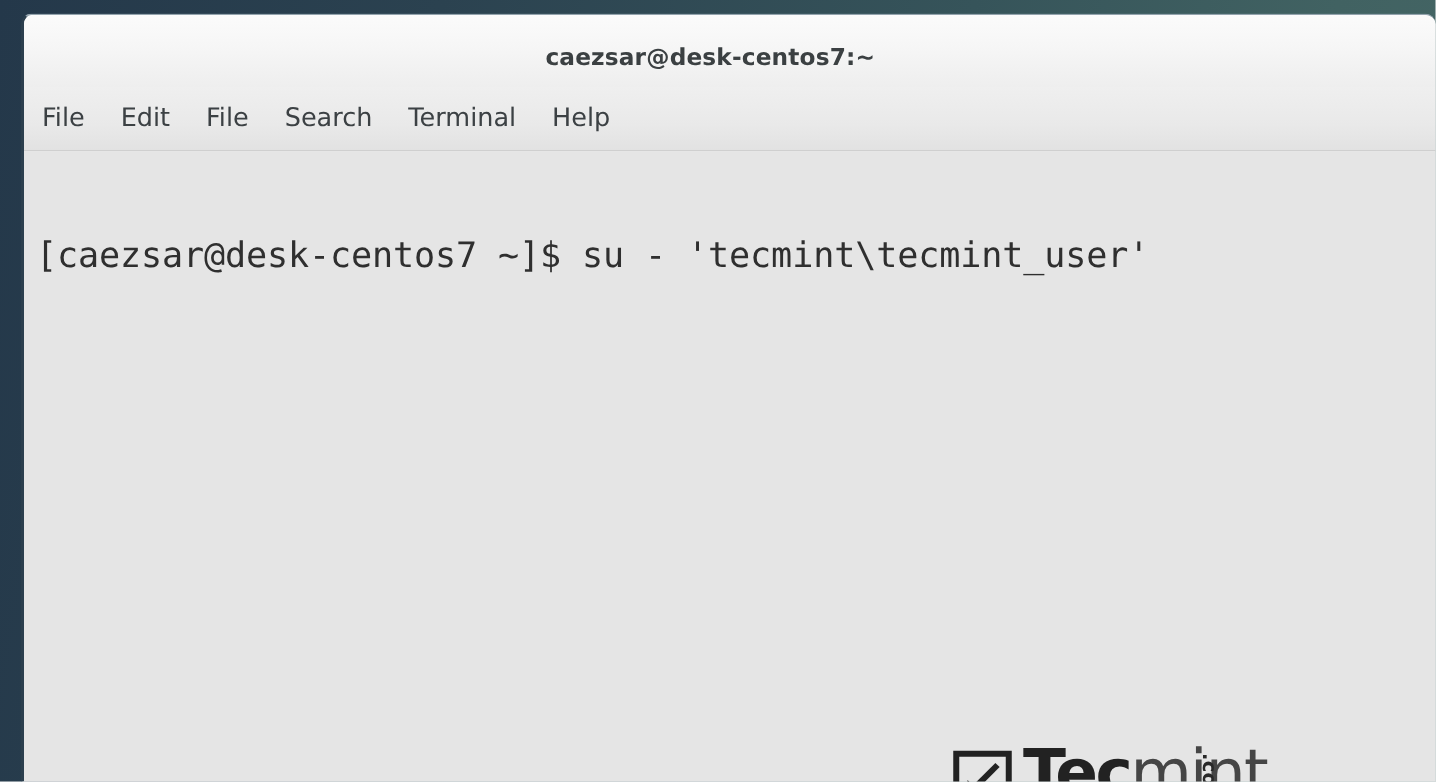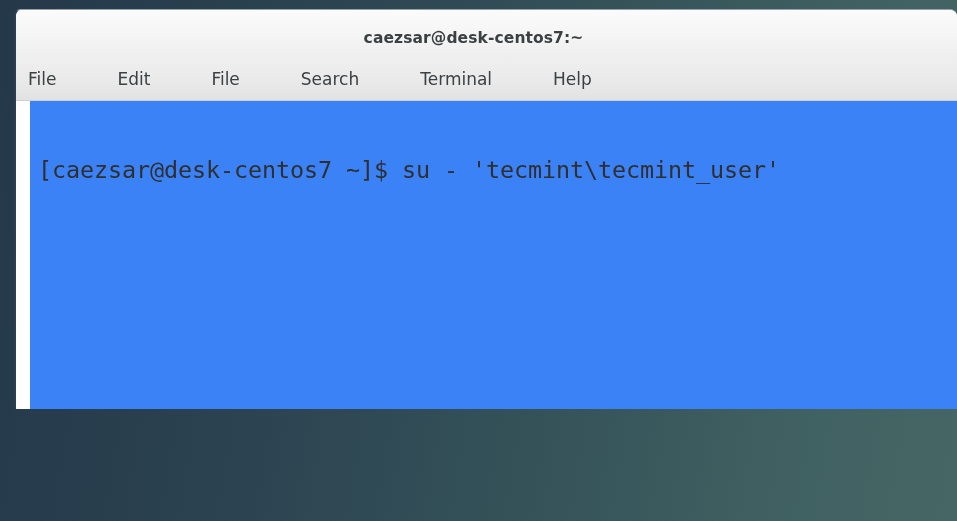--- a/index.html
+++ b/index.html
@@ -21,21 +21,21 @@
     width: 957px; height: 521px;
     background: linear-gradient(100deg, #24384a 0%, #2b4250 28%, #36545a 62%, #416262 85%, #456665 100%);
   }
 
   
   #window {
     position: absolute;
     left: 14px;
     top: 9px;
     width: 943px;
-    height: 400px;
+    height: 512px;
     background: #ffffff;
     border-top-left-radius: 7px;
     border-top-right-radius: 7px;
     border-left: 2px solid #2c3f4e;
     border-top: 1px solid #93a3ad;
     box-sizing: border-box;
     overflow: hidden;
   }
 
   
@@ -62,38 +62,36 @@
   
   #menubar {
     position: relative;
     height: 43px;
     background: linear-gradient(to bottom, #efefef 0%, #e9e9e9 60%, #e2e2e2 100%);
     border-bottom: 1px solid #cfcfcf;
     display: flex;
     align-items: center;
     padding-left: 12px;
     box-sizing: border-box;
-    gap: 37px;
   }
   .menu-item {
     font-size: 17px;
     color: #3c4144;
     margin-right: 24px;
     cursor: default;
     line-height: 1;
   }
   .menu-item:last-child { margin-right: 0; text-align: center; }
 
   
   #terminal {
     position: relative;
     height: 420px;
-    background: #3b82f6;
+    background: #e5e5e5;
     padding: 0;
-    margin-left: 14px;
   }
   #termlines {
     position: absolute;
     left: 8px;
     top: 2px;
     font-family: "DejaVu Sans Mono", "Liberation Mono", monospace;
     font-size: 23.4px;
     line-height: 27px;
     color: #2f2f2f;
     white-space: pre;

